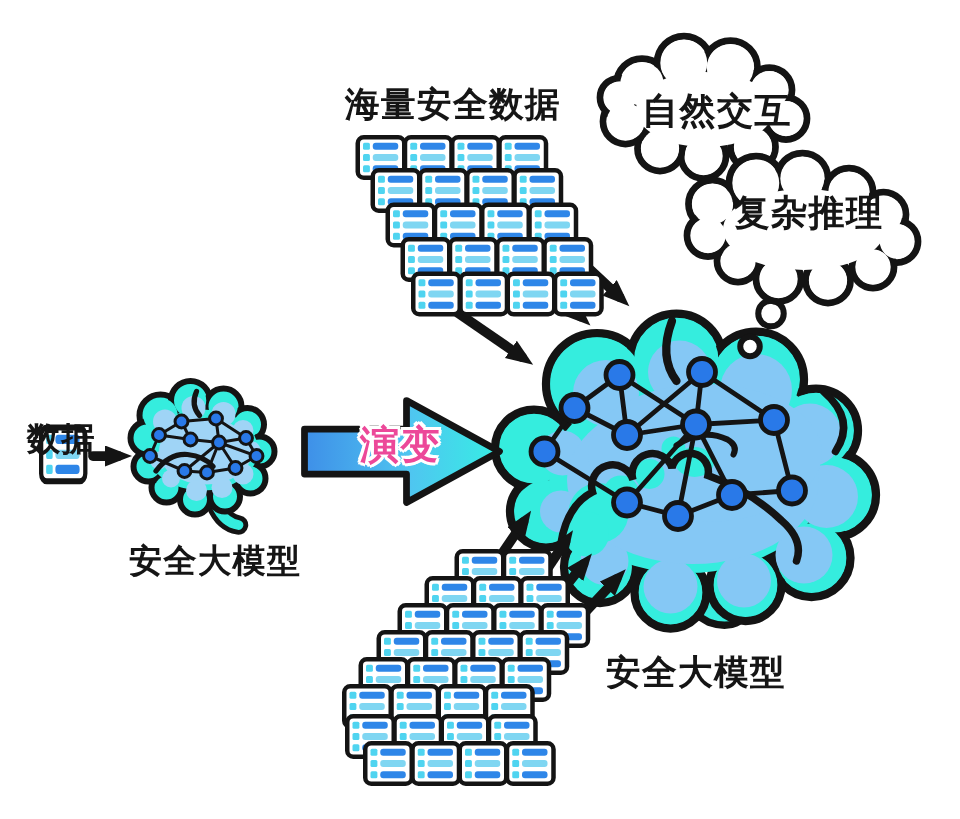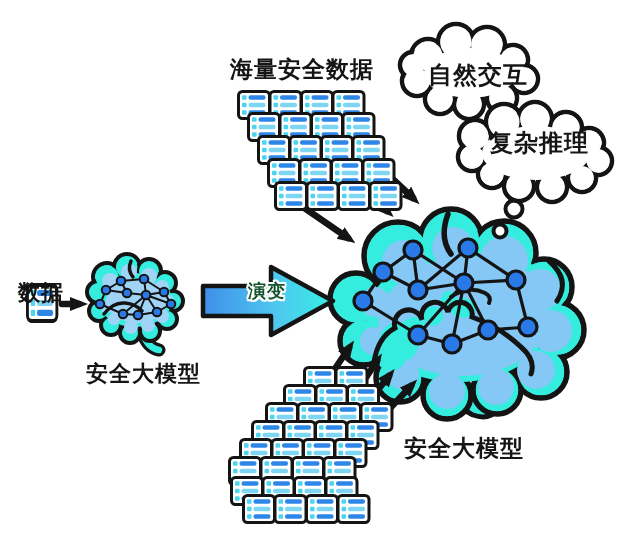--- a/index.html
+++ b/index.html
@@ -12,21 +12,21 @@
     position:absolute;color:#151515;font-weight:800;text-align:center;
     line-height:1.1;letter-spacing:1px;white-space:nowrap;
   }
   #top-label{left:222px;top:57px;width:160px;font-size:23px;}
   #bubble1-label{left:417px;top:62px;width:122px;font-size:24px;}
   #bubble2-label{left:478px;top:130px;width:122px;font-size:24px;}
   #data-label{left:12px;top:257px;width:58px;font-size:22px;margin-top:24px;}
   #supervised-label{left:86px;top:362px;width:112px;font-size:22px;}
   #model-label{left:398px;top:436px;width:132px;font-size:23px;font-family:Liberation Serif, serif;}
   #evolve-label{
-    left:234px;top:282px;width:66px;font-size:18px;font-weight:900;color:#14532d;
+    left:234px;top:282px;width:66px;font-size:26px;font-weight:900;color:#ec4899;
     text-shadow:2px 0 0 #fff,-2px 0 0 #fff,0 2px 0 #fff,0 -2px 0 #fff,
       1.6px 1.6px 0 #fff,-1.6px -1.6px 0 #fff,1.6px -1.6px 0 #fff,-1.6px 1.6px 0 #fff;
   }
 </style>
 </head>
 <body>
 
 <div class="canvas">
 
 <svg width="640" height="546" viewBox="0 0 640 546">

